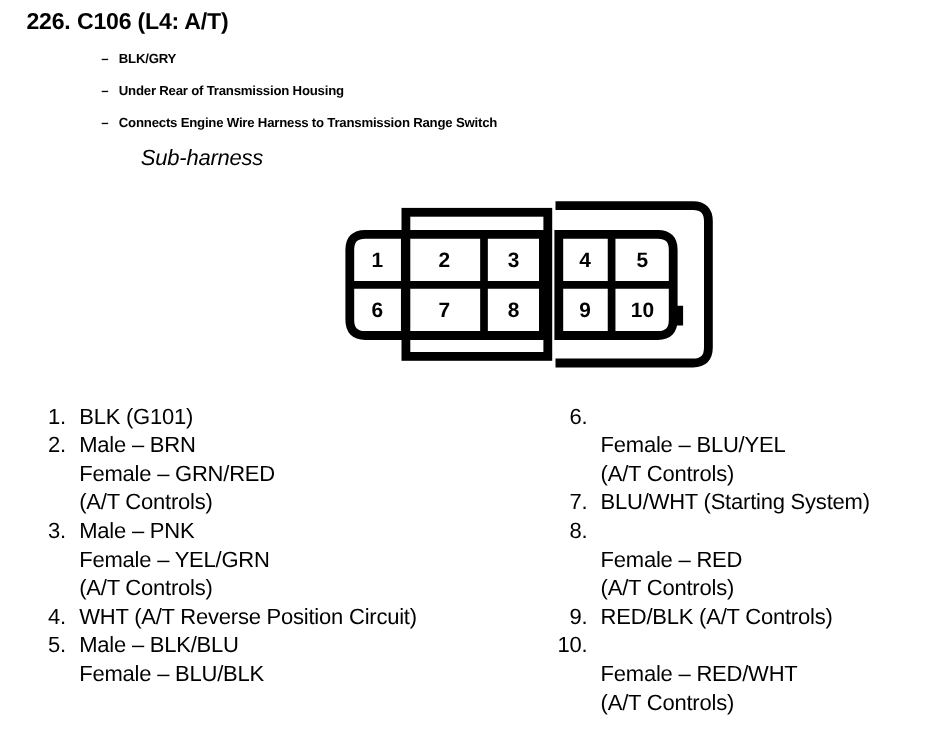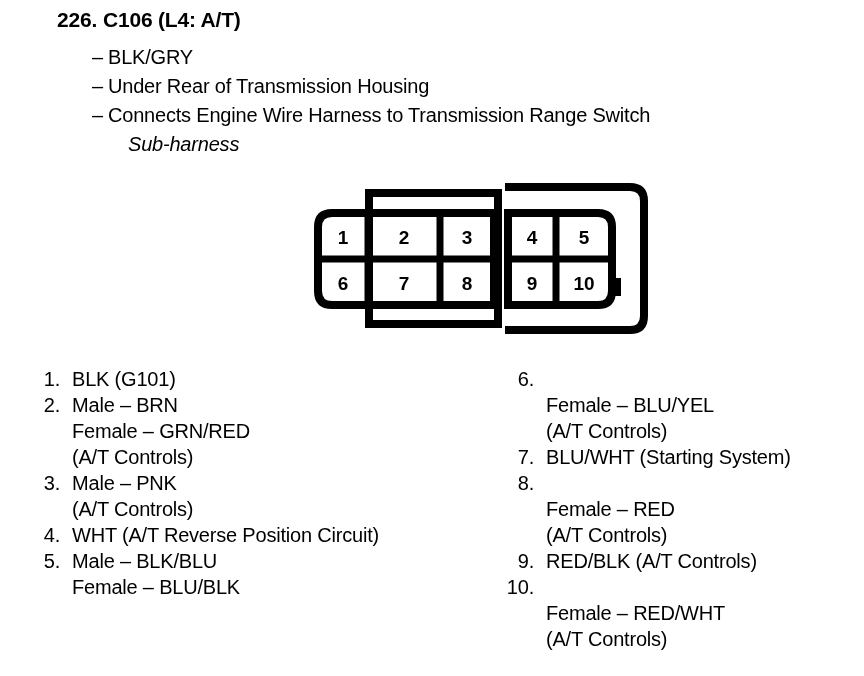--- a/index.html
+++ b/index.html
@@ -29,31 +29,31 @@
     left: 24px;
     top: 8px;
     white-space: nowrap;
     font-size: 21px;
     font-weight: bold;
     letter-spacing: -0.2px;
   }
   #title-number {
     display: inline-block;
     min-width: 46px;
-    margin-left: 33px;
   }
   #title-text {
     display: inline-block;
   }
   .bullet-line {
     position: absolute;
     left: 92px;
     white-space: nowrap;
-    font-size: 20px;
-    letter-spacing: -0.2px;
+    font-size: 12px;
+    letter-spacing: -0.2px;
+    font-weight: bold;
   }
   .bullet-dash {
     display: inline-block;
     width: 16px;
   }
   .bullet-cont {
     position: absolute;
     left: 128px;
     white-space: nowrap;
     font-size: 20px;
@@ -201,20 +201,21 @@
     </div>
     <div class="legend-subline">Female – GRN/RED</div>
     <div class="legend-subline">(A/T Controls)</div>
   </div>
 
   <div class="legend-item">
     <div class="legend-firstline">
       <span class="legend-index">3.</span>
       <span class="legend-text">Male – PNK</span>
     </div>
+    <div class="legend-subline">Female – YEL/GRN</div>
     <div class="legend-subline">(A/T Controls)</div>
   </div>
 
   <div class="legend-item">
     <div class="legend-firstline">
       <span class="legend-index">4.</span>
       <span class="legend-text">WHT (A/T Reverse Position Circuit)</span>
     </div>
   </div>
 

